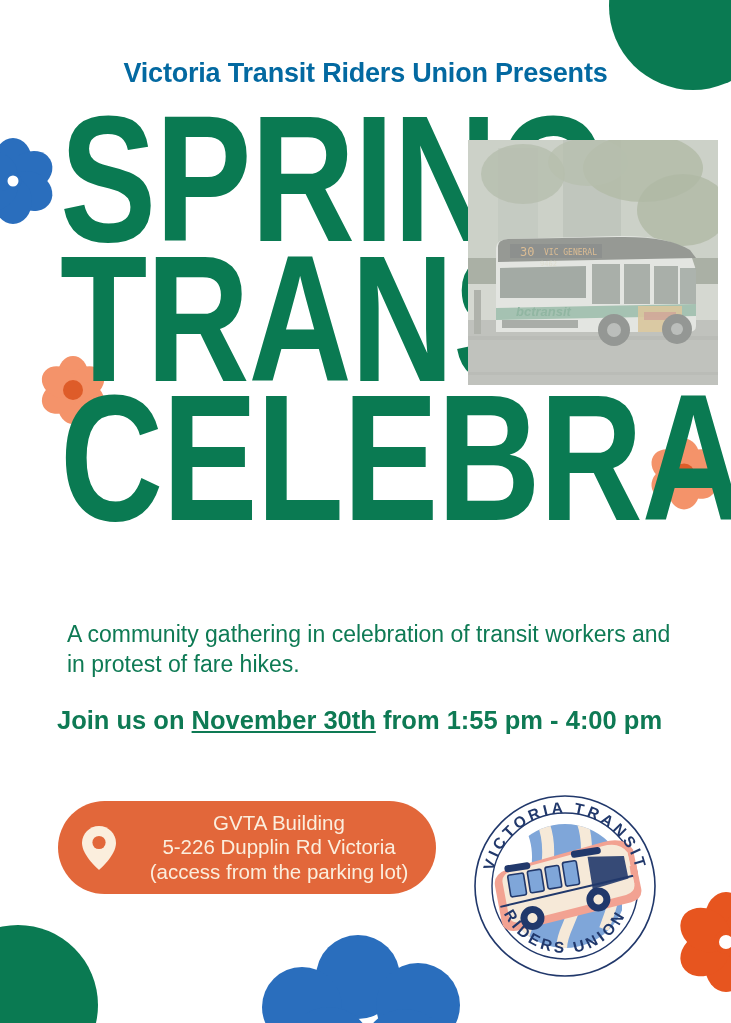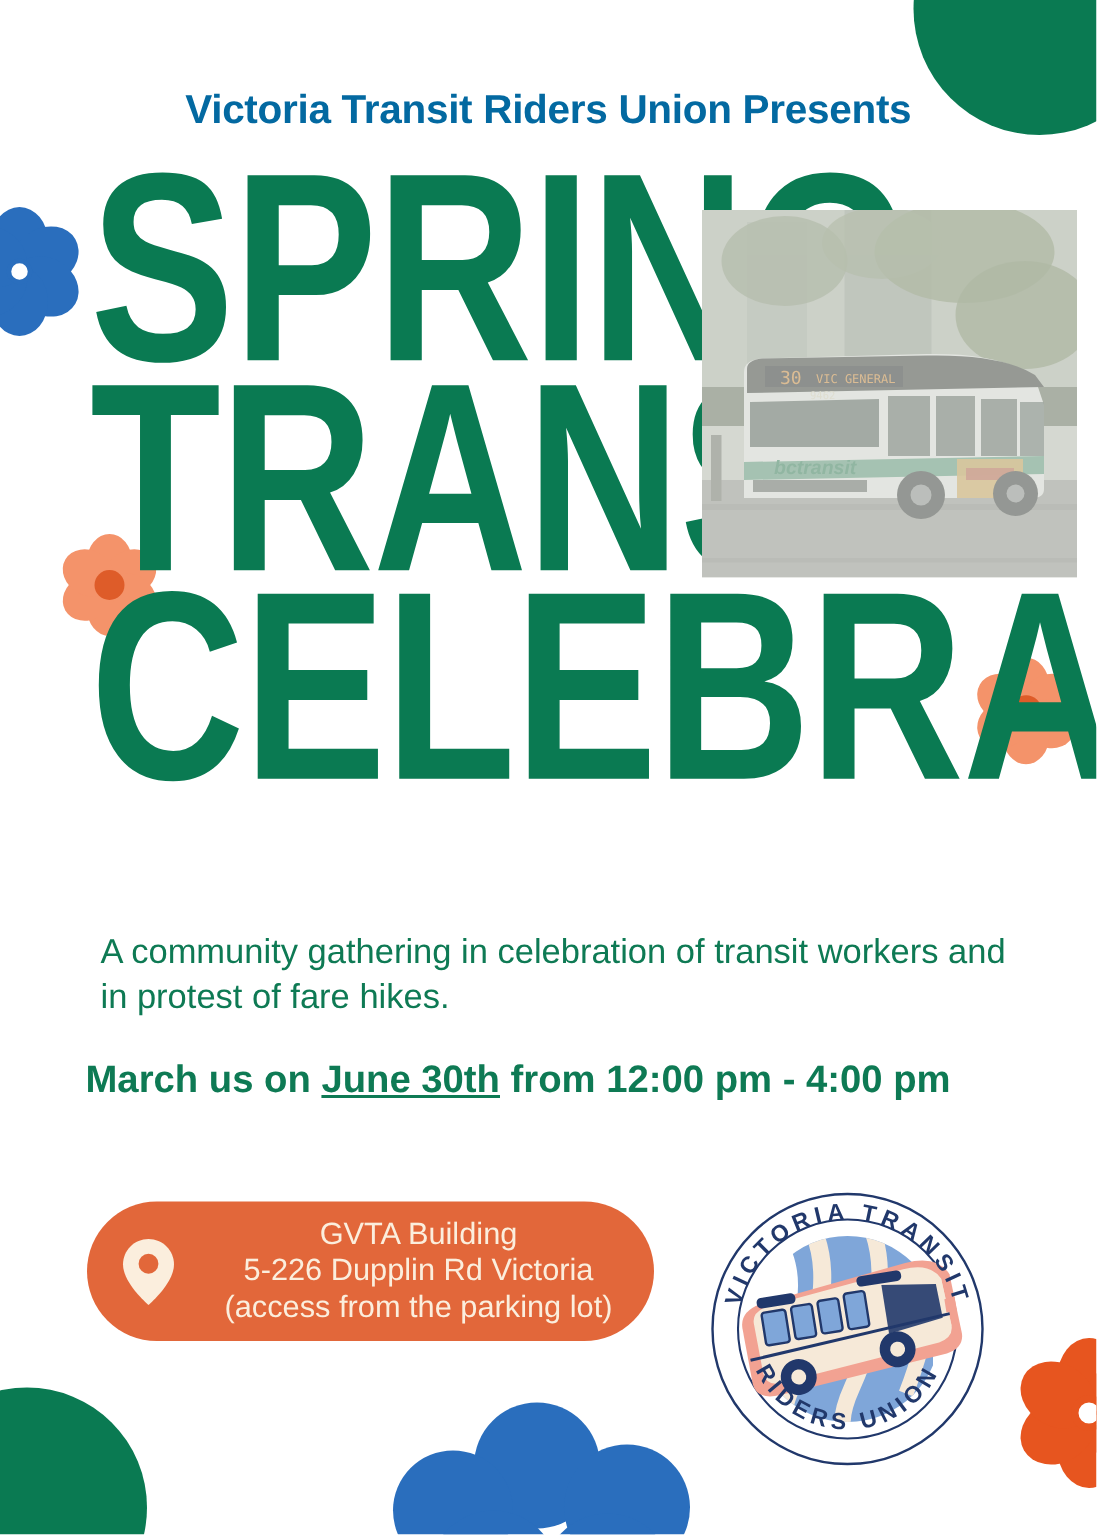--- a/index.html
+++ b/index.html
@@ -288,21 +288,21 @@
         <ellipse cx="209" cy="189" rx="6" ry="6" fill="#8d9091"></ellipse>
         <rect x="34" y="180" width="76" height="8" fill="#5e6360"></rect>
         <rect x="6" y="150" width="7" height="44" fill="#6d6f68"></rect>
       </svg>
     </div>
   </div>
 
   <div class="body-copy">A community gathering in celebration of transit workers and in protest of fare hikes.</div>
 
   <div class="when-copy">
-    <span>March us on </span><span class="u">June 30th</span><span> from 12:00 pm - 4:00 pm</span><br>
+    <span>Join us on </span><span class="u">November 30th</span><span> from 1:55 pm - 4:00 pm</span><br>
   </div>
 
   <div class="address-pill">
     <span class="pin-icon">
       <svg viewBox="0 0 38 46" aria-hidden="true">
         <path d="M19 1 C9.6 1 2 8.6 2 18 C2 30.5 19 45 19 45 C19 45 36 30.5 36 18 C36 8.6 28.4 1 19 1 Z" fill="#FBEEDD"></path>
         <circle cx="19" cy="17.5" r="6.6" fill="#E2673A"></circle>
       </svg>
     </span>
     <span class="address-text">

